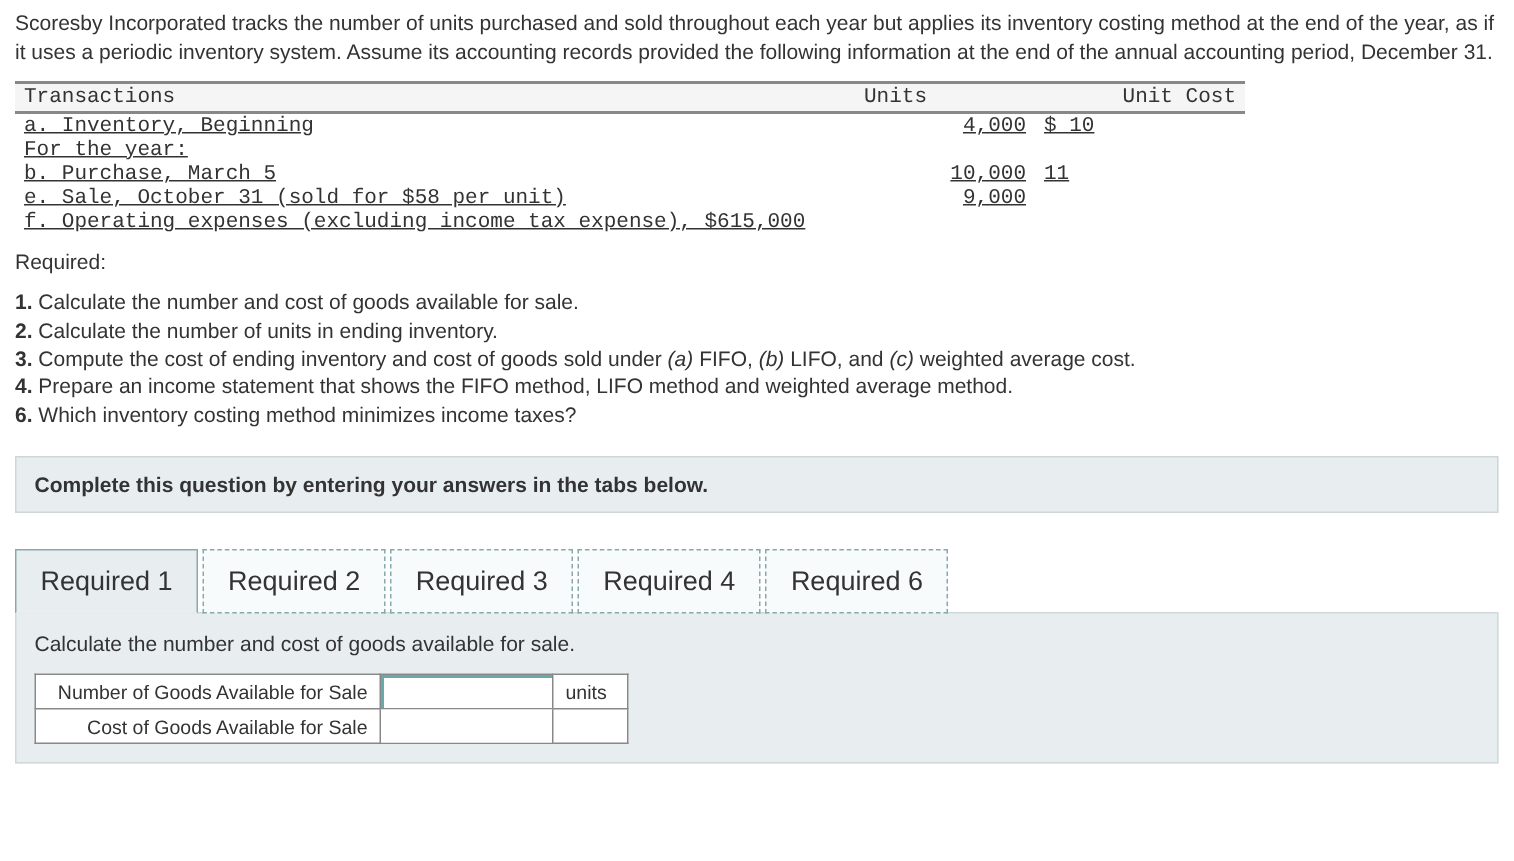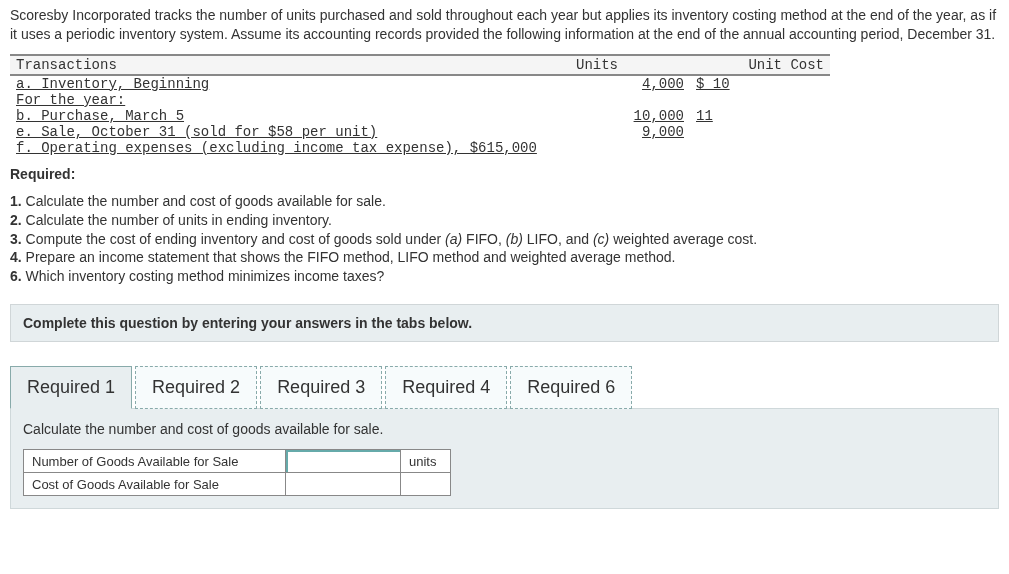--- a/index.html
+++ b/index.html
@@ -4,33 +4,33 @@
 <style>
 * { box-sizing: border-box; margin: 0; padding: 0; }
 body { font-family: Arial, sans-serif; font-size: 14px; color: #333; background: #fff; padding: 6px 10px; width: 1009px; }
 .intro { line-height: 1.35; margin-bottom: 10px; }
 .tx-table { font-family: "Courier New", monospace; font-size: 14px; border-collapse: collapse; margin-bottom: 10px; width: 820px; }
 .tx-table th { text-align: left; font-weight: normal; border-top: 2px solid #888; border-bottom: 2px solid #888; background: #f5f5f5; padding: 1px 6px; }
 .tx-table td { padding: 0 6px; white-space: pre; text-decoration: underline; }
 .col-tx { width: 560px; }
 .col-u { width: 120px; text-align: right; }
 .col-uc { width: 140px; text-align: left; }
-.required-hdr { font-weight: bold; margin: 6px 0 10px; }
+.required-hdr { font-weight: normal; margin: 6px 0 10px; }
 .reqlist { line-height: 1.35; margin-bottom: 18px; }
 .reqlist .it { font-style: italic; }
 .complete-bar { background: #e8eef0; padding: 10px 12px; font-weight: bold; border: 1px solid #d0d6d8; margin-bottom: 24px; }
 .tabs { display: flex; gap: 0; margin-bottom: 0; }
 .tab { border: 1px dashed #8aa; padding: 10px 16px; font-size: 18px; color: #333; background: #f7fbfc; cursor: pointer; }
 .tab.active { border: 1px solid #8aa; border-bottom: 1px solid #e8eef0; background: #e8eef0; }
 .tab + .tab { margin-left: 3px; }
 .tab-content { background: #e8eef0; border: 1px solid #cfd8da; padding: 12px; margin-top: -1px; }
 .prompt { margin-bottom: 12px; }
 .ans-table { border-collapse: collapse; background: #fff; }
 .ans-table td { border: 1px solid #888; padding: 3px 8px; font-size: 13px; }
-.ans-table td.label { width: 262px; }
+.ans-table td.label { width: 230px; text-align: right; }
 .ans-table td.input-cell { width: 115px; padding: 0; }
 .ans-table td.unit { width: 50px; }
 .ans-table input { width: 100%; height: 22px; border: none; padding: 2px 4px; font-size: 13px; }
 .ans-table td.input-cell.first input { border-top: 2px solid #6aa; border-left: 2px solid #6aa; }
 </style>
 </head>
 <body>
 
 <p class="intro">Scoresby Incorporated tracks the number of units purchased and sold throughout each year but applies its inventory costing method at the end of the year, as if it uses a periodic inventory system. Assume its accounting records provided the following information at the end of the annual accounting period, December 31.</p>
 

